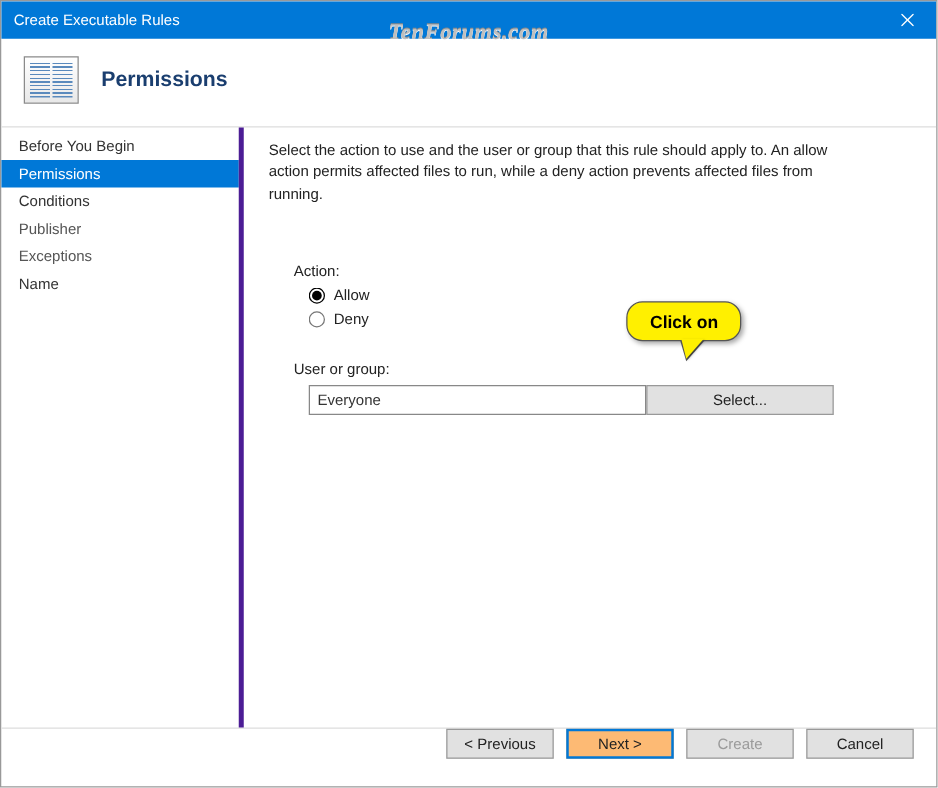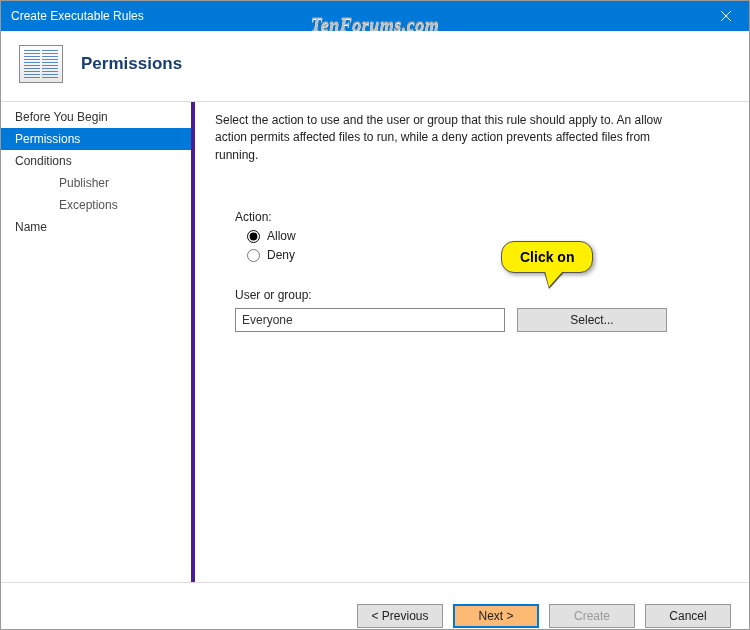--- a/index.html
+++ b/index.html
@@ -9,33 +9,33 @@
 .title-bar .close svg{stroke:#fff;stroke-width:1}
 .header { display:flex; align-items:center; padding:14px 18px 18px 18px; border-bottom:1px solid #ddd;}
 .header .doc-icon { width:44px; height:38px; margin-right:18px; border:1px solid #8a8a8a;background:linear-gradient(#fff,#e8e8e8); position:relative;}
 .header .doc-icon::before,.header .doc-icon::after{content:"";position:absolute;top:4px;bottom:4px;width:16px;background:repeating-linear-gradient(#5a8abd 0 1px,transparent 1px 3px);}
 .header .doc-icon::before{left:4px}
 .header .doc-icon::after{right:4px}
 .header h1{font-size:17px; color:#1a3e6f; font-weight:600;}
 .body { display:flex; height:calc(630px - 30px - 72px - 48px);}
 .sidebar { width:190px; padding-top:4px; font-size:12px;}
 .sidebar .item{padding:4px 10px 4px 14px; color:#333; cursor:default;}
-.sidebar .item.indent{color:#555;margin-left:44px;}
+.sidebar .item.indent{color:#555;}
 .sidebar .item.selected{background:#0078d7;color:#fff;}
 .content{flex:1; padding:10px 30px 10px 20px; border-left:4px solid #4c1d95; position:relative; display:flex; flex-direction:column;}
 .intro{font-size:12px; color:#222; line-height:1.45; max-width:480px;}
 .form{margin-top:46px; padding-left:20px; font-size:12px; color:#222;}
 .radio-row{display:flex; align-items:center; margin:5px 0 5px 12px;}
 .radio-row input{margin-right:7px; width:13px; height:13px; accent-color:#000;}
 .group-label{margin-top:26px; margin-bottom:6px;}
-.group-row{display:flex; align-items:center; gap:12px;}
+.group-row{display:flex; align-items:center; gap:0;margin-left:12px;}
 .group-input{flex:0 0 270px; height:24px; border:1px solid #888; background:#fff; padding:0 6px; font-size:12px;color:#333;}
 .select-btn{width:150px; height:24px; border:1px solid #999; background:#e1e1e1; font-size:12px; color:#222; cursor:pointer;}
 .link{color:#0066cc; font-size:12px; margin-top:auto; margin-bottom:8px; cursor:pointer;}
-.footer{height:46px; display:flex; align-items:flex-end; justify-content:flex-end; padding:0 18px; gap:10px; border-top:1px solid #ddd; font-size:12px;}
+.footer{height:46px; display:flex; align-items:flex-start; justify-content:flex-end; padding:0 18px; gap:10px; border-top:1px solid #ddd; font-size:12px;}
 .footer button{width:86px; height:24px; border:1px solid #999; background:#e1e1e1; font-size:12px; color:#222;}
 .footer button.primary{border:2px solid #0078d7; background:#fdba74; line-height:20px;}
 .footer button:disabled{color:#9a9a9a;}
 .watermark{position:absolute; top:14px; left:0; right:0; text-align:center; font-size:18px; color:#bfbfbf; font-style:italic; font-family:Georgia,serif; text-shadow:0 1px 0 #fff, 0 -1px 0 #888; pointer-events:none; font-weight:bold; letter-spacing:0.5px;}
 .callout{position:absolute; left:500px; top:240px; pointer-events:none;}
 .callout .bubble{background:#fff000; border:1px solid #555; border-radius:13px; padding:7px 18px; font-size:14px; font-weight:bold; color:#000; box-shadow:2px 2px 4px rgba(0,0,0,0.35);}
 .callout .tail{position:absolute; left:44px; bottom:-14px; width:0; height:0; border-left:4px solid transparent; border-right:14px solid transparent; border-top:16px solid #fff000; filter:drop-shadow(1px 1px 1px rgba(0,0,0,0.3));}
 .callout .tailb{position:absolute; left:43px; bottom:-16px; width:0; height:0; border-left:5px solid transparent; border-right:15px solid transparent; border-top:17px solid #555;}
 </style>
 </head>

